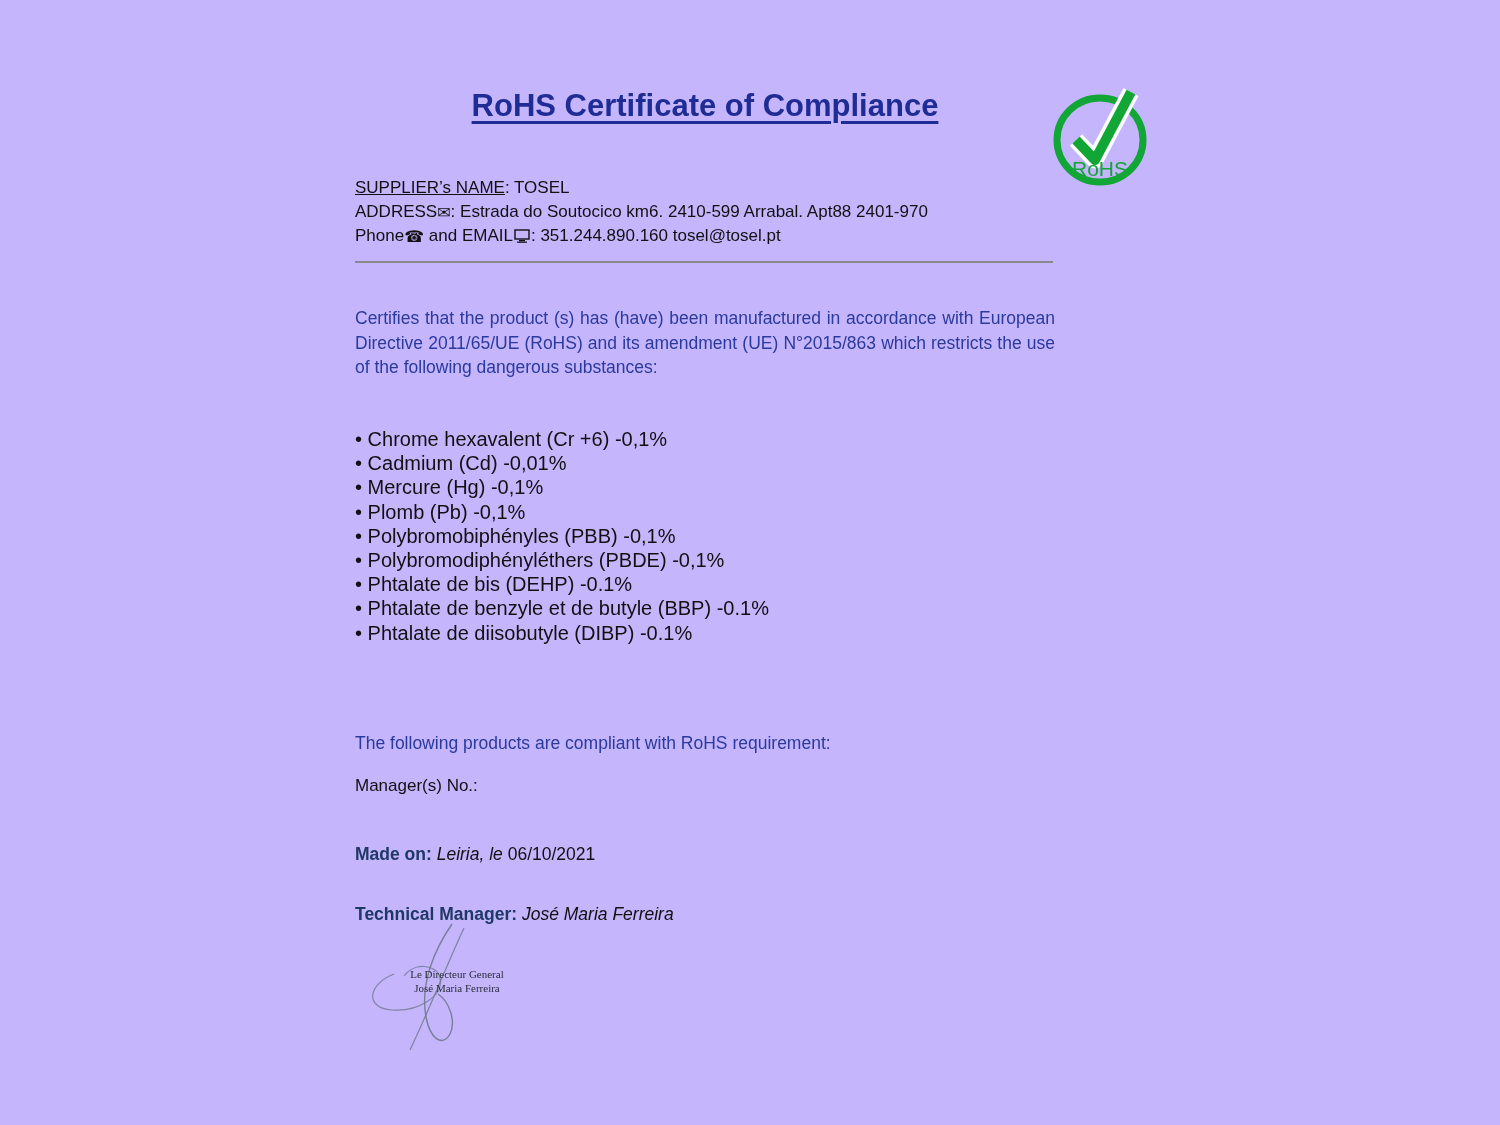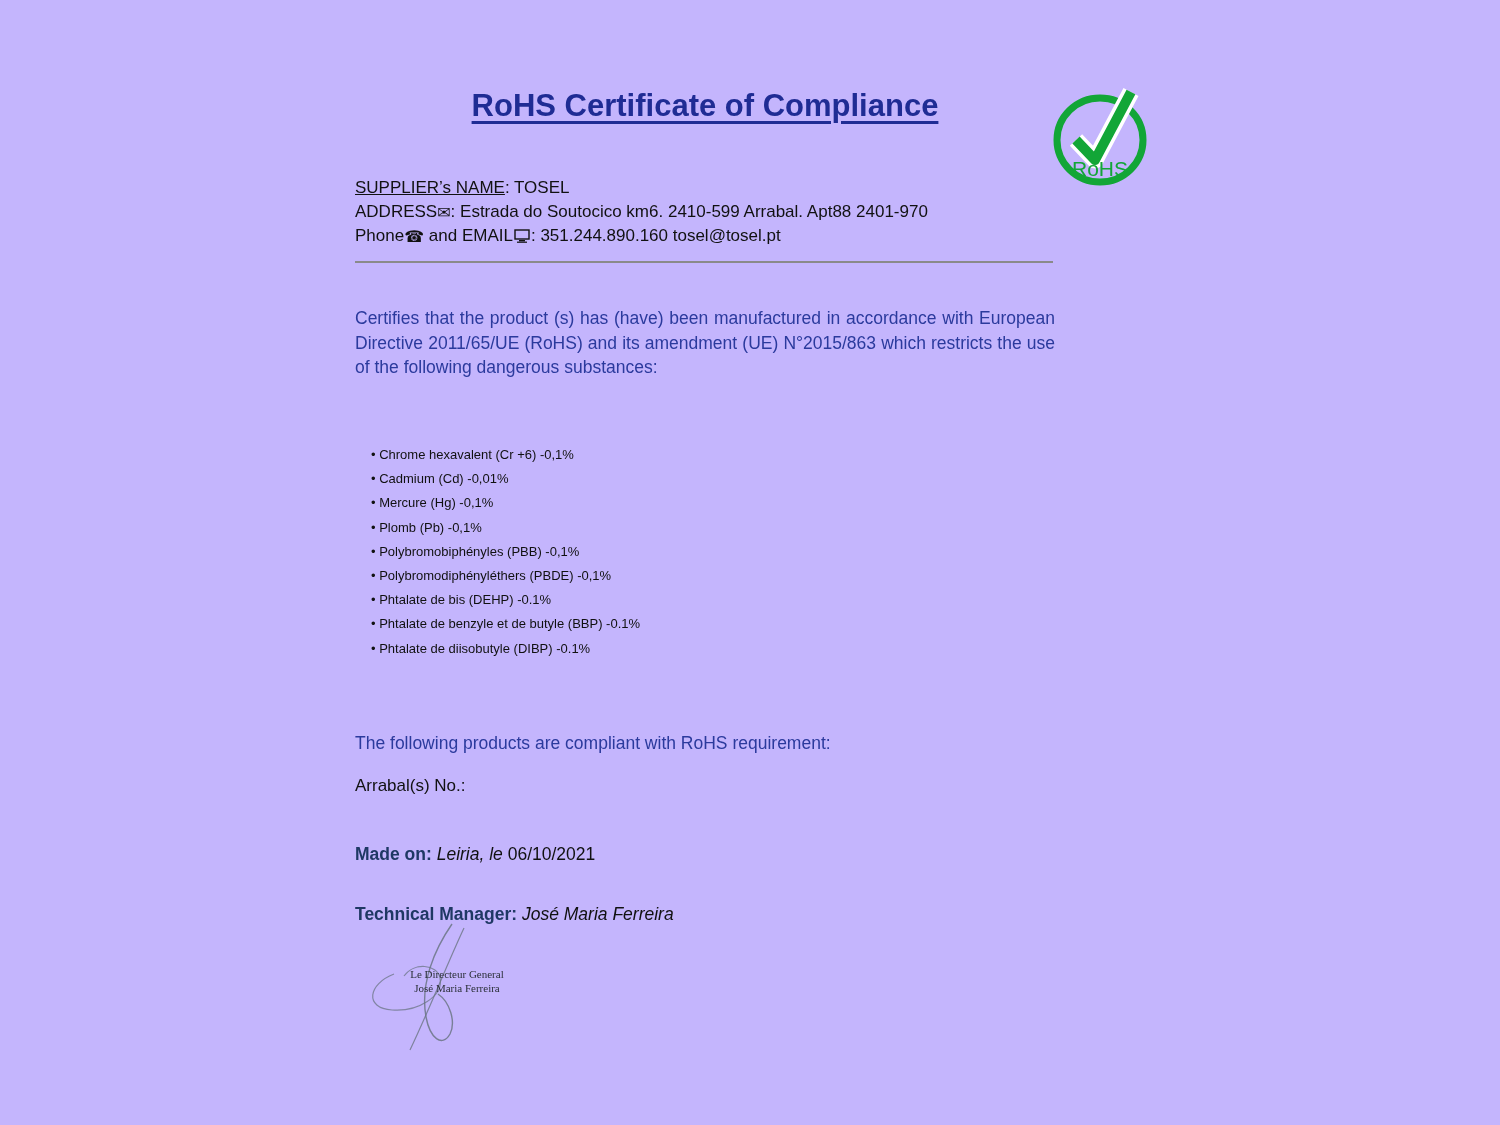--- a/index.html
+++ b/index.html
@@ -35,22 +35,22 @@
     background:#8a8a8a;
   }
   .cert-paragraph {
     position:absolute; left:355px; top:306px; width:700px;
     font-size:17.5px; line-height:24.5px;
     color:#2b3a9d;
     text-align:justify;
   }
   .substances-list {
     position:absolute; left:355px; top:427px; width:700px;
-    list-style:none; margin:16px; padding:0;
-    font-size:13px; line-height:24.2px; color:#111111;
+    list-style:none; margin:0; padding:0;
+    font-size:20px; line-height:24.2px; color:#111111;
   }
   .substances-list li::before { content:"• "; }
   .compliance-statement {
     position:absolute; left:355px; top:733px; width:700px;
     font-size:17.5px; color:#2b3a9d;
   }
   .articles-line {
     position:absolute; left:355px; top:776px; width:700px;
     font-size:17px; color:#111111;
   }
@@ -118,21 +118,21 @@
     <li>Plomb (Pb) -0,1%</li>
     <li>Polybromobiphényles (PBB) -0,1%</li>
     <li>Polybromodiphényléthers (PBDE) -0,1%</li>
     <li>Phtalate de bis (DEHP) -0.1%</li>
     <li>Phtalate de benzyle et de butyle (BBP) -0.1%</li>
     <li>Phtalate de diisobutyle (DIBP) -0.1%</li>
   </ul>
 
   <div class="compliance-statement">The following products are compliant with RoHS requirement:</div>
 
-  <div class="articles-line">Arrabal(s) No.:</div>
+  <div class="articles-line">Manager(s) No.:</div>
 
   <div class="made-on-line">
     <span class="navy-bold">Made on:</span><span class="italic-name"> Leiria, le </span><span>06/10/2021</span>
   </div>
 
   <div class="manager-line">
     <span class="navy-bold">Technical Manager:</span><span class="italic-name"> José Maria Ferreira</span>
   </div>
 
   <div class="signature">

